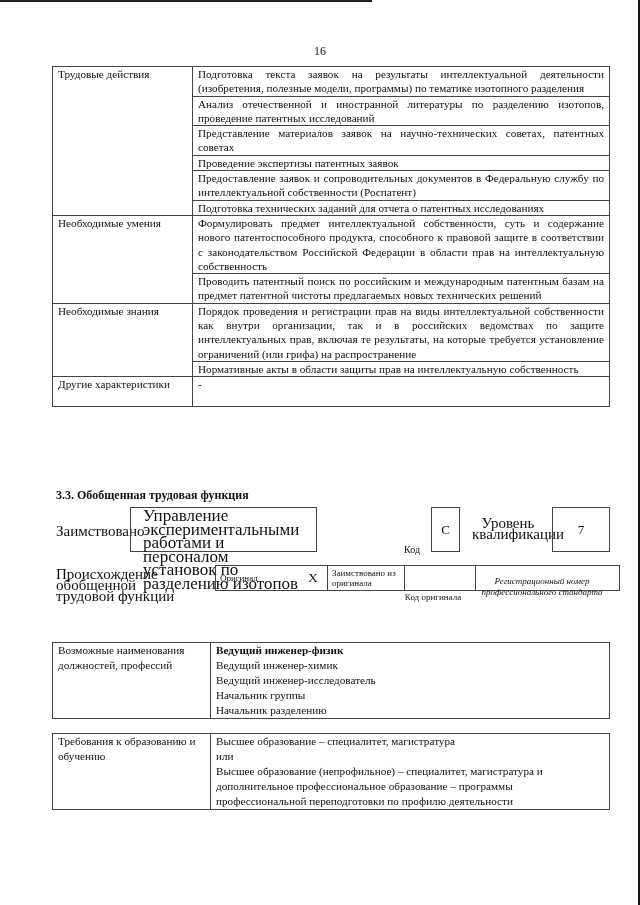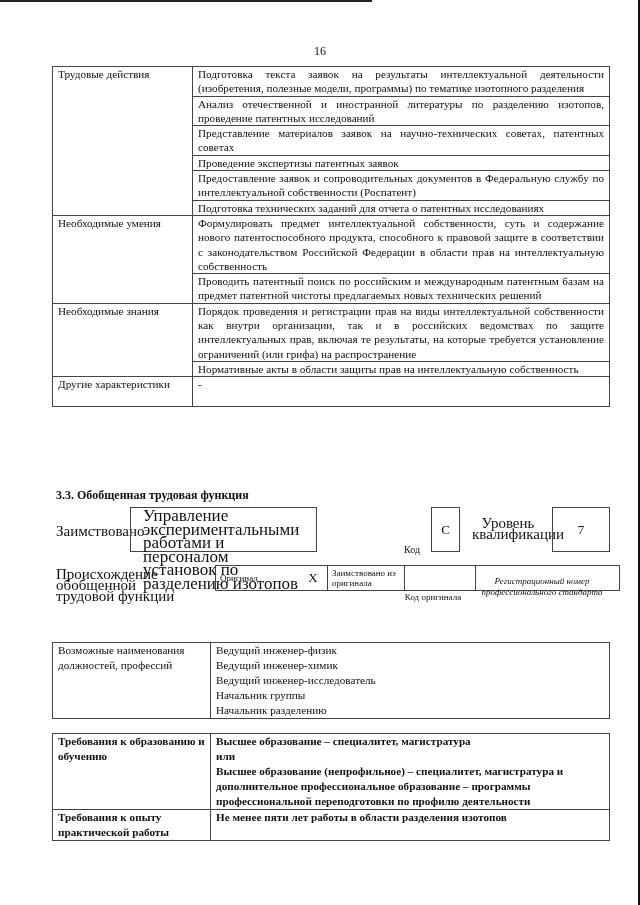--- a/index.html
+++ b/index.html
@@ -107,49 +107,45 @@
 <div class="cap" style="left:472px; top:576px; width:140px;font-style:italic;">Регистрационный номер профессионального стандарта</div>
 
 <table class="grid" style="left:52px; top:642px; width:558px; line-height:15px;">
   <colgroup>
       <col style="width:158px">
       <col>
     </colgroup>
   <tbody>
       <tr>
     <td rowspan="5" style="border-bottom:1px solid #444;">Возможные наименования должностей, профессий</td>
-    <td style="border-bottom:none;">Ведущий инженер-физик</td>
+    <td style="border-bottom:none;font-weight:bold;">Ведущий инженер-физик</td>
   </tr>
   <tr>
         <td style="border-top:none; border-bottom:none;">Ведущий инженер-химик</td>
       </tr>
   <tr>
         <td style="border-top:none; border-bottom:none;">Ведущий инженер-исследователь</td>
       </tr>
   <tr>
         <td style="border-top:none; border-bottom:none;margin-left:20px;">Начальник группы</td>
       </tr>
   <tr>
         <td style="border-top:none;">Начальник разделению</td>
       </tr>
 </tbody>
   </table>
 
-<table class="grid" style="left:52px; top:733px; width:558px; line-height:15px;font-weight:bold;">
+<table class="grid" style="left:52px; top:733px; width:558px; line-height:15px;">
   <colgroup>
       <col style="width:158px">
       <col>
     </colgroup>
   <tbody>
       <tr>
     <td>Требования к образованию и обучению</td>
     <td>
       <div>Высшее образование – специалитет, магистратура</div>
       <div>или</div>
       <div>Высшее образование (непрофильное) – специалитет, магистратура и дополнительное профессиональное образование – программы профессиональной переподготовки по профилю деятельности</div>
     </td>
   </tr>
-  <tr>
-    <td style="height:30px;">Требования к опыту практической работы</td>
-    <td>Не менее пяти лет работы в области разделения изотопов</td>
-  </tr>
 </tbody>
   </table>
 
 </body></html>

